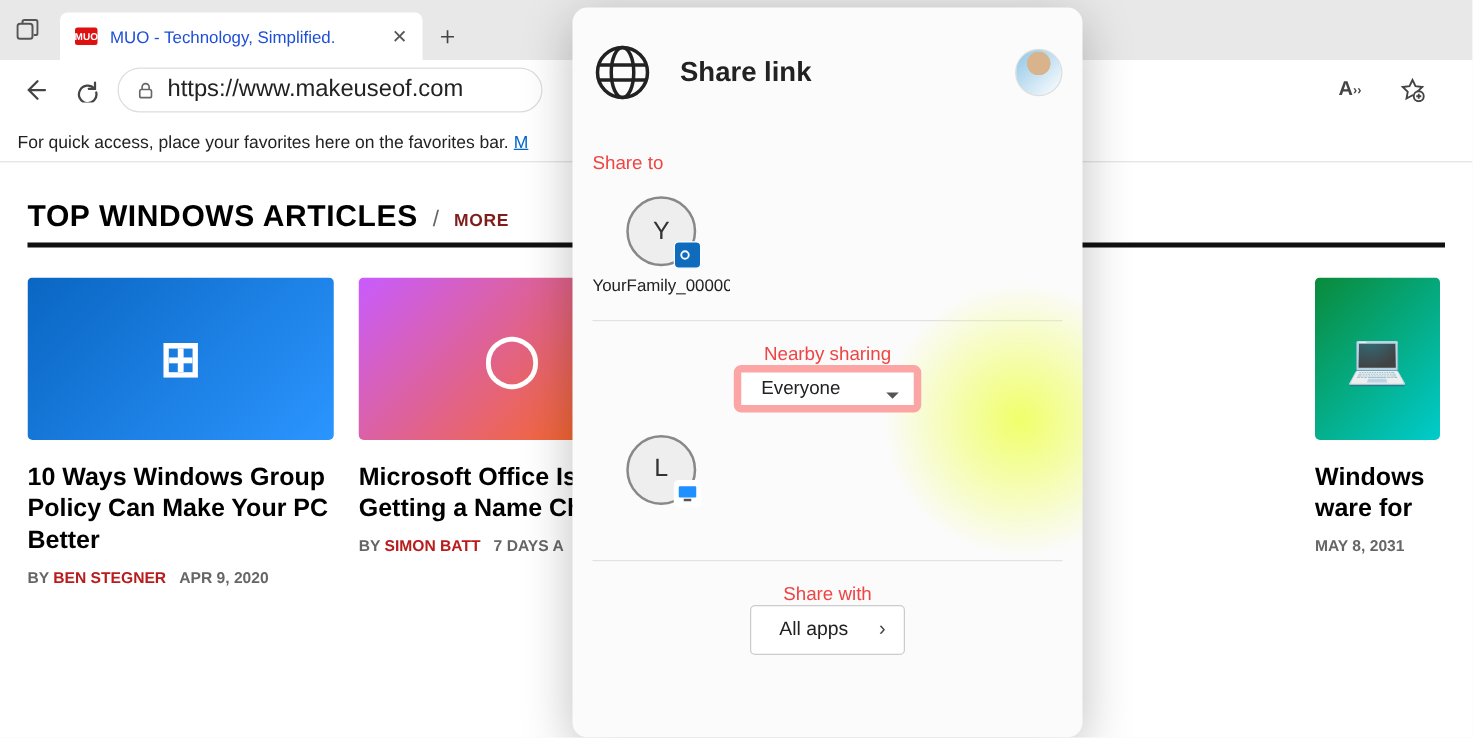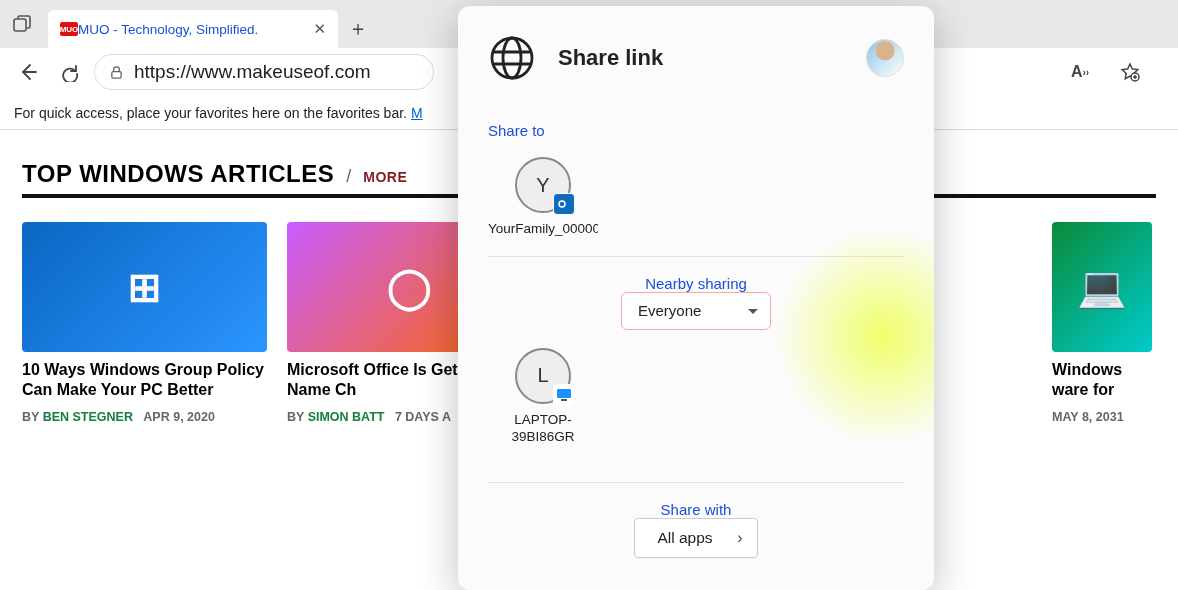--- a/index.html
+++ b/index.html
@@ -22,20 +22,21 @@
     width: 44px; height:48px; display:flex;align-items:center;justify-content:center;
     color:#555;
   }
   .tab {
     background:#fff;
     border-radius:6px 6px 0 0;
     height:38px;
     display:flex;
     align-items:center;
     padding:0 12px;
+    gap:10px;
     min-width:290px;
     margin-left:4px;
   }
   .tab-favicon {
     width:18px;height:14px;background:#d11;border-radius:2px;color:#fff;font-size:8px;font-weight:bold;display:flex;align-items:center;justify-content:center;
   }
   .tab-title { font-size:13.5px;color:#1d4ed8; }
   .tab-close { margin-left:auto;color:#555;font-size:15px;cursor:pointer;}
   .new-tab {
     width:40px;height:40px;display:flex;align-items:center;justify-content:center;color:#444;font-size:20px;
@@ -91,34 +92,34 @@
   .articles {
     display:flex;
     gap:20px;
     overflow:hidden;
   }
   .card { width:245px; flex-shrink:0;}
   .card .thumb { width:245px;height:130px;border-radius:4px;display:flex;align-items:center;justify-content:center;color:#fff;font-size:40px;font-weight:bold;}
   .t1 { background:linear-gradient(135deg,#0a66c2,#2b95ff);}
   .t2 { background:linear-gradient(135deg,#c85cff,#ff6a00);}
   .t3 { background:linear-gradient(135deg,#0a8a3a,#0cc);}
-  .card h3 { font-size:16px;font-weight:800;margin:8px 0 10px;line-height:1.25;}
+  .card h3 { font-size:20px;font-weight:800;margin:18px 0 10px;line-height:1.25;}
   .card .meta { font-size:12.5px;color:#666;font-weight:600;}
-  .card .meta b { color:#15803d; }
+  .card .meta b { color:#b91c1c; }
   
   .share {
     position:absolute;
     top:6px;
     left:458px;
-    width:476px;
+    width:408px;
     height:584px;
     background:#fbfbfb;
     border-radius:12px;
     box-shadow:0 10px 40px rgba(0,0,0,0.25);
-    padding:28px 30px 0;
+    padding:28px 16px 0;
     overflow:hidden;
   }
   .share::before{
     content:"";
     position:absolute;
     right:-60px;top:220px;
     width:220px;height:220px;
     background:radial-gradient(circle,#f0ff6a 0%,rgba(240,255,106,0) 70%);
     pointer-events:none;
   }
@@ -128,21 +129,21 @@
   .globe {
     width:48px;height:48px;
   }
   .share-title { font-size:22px;font-weight:600;color:#222;}
   .share-avatar {
     width:38px;height:38px;border-radius:50%;background:linear-gradient(135deg,#7ab,#fc8);
     margin-left:auto;
     background-image: radial-gradient(circle at 50% 30%, #d9b38c 0%, #d9b38c 30%, transparent 31%), linear-gradient(135deg,#8ec5e6,#fff);
     border:1px solid #ddd;
   }
-  .share-label { font-size:15px;color:#1d4ed8;margin-bottom:18px;}
+  .share-label { font-size:15px;color:#ef4444;margin-bottom:18px;}
   .share-target {
     display:flex;flex-direction:column;align-items:center;width:110px;cursor:pointer;
   }
   .share-circle {
     width:56px;height:56px;border:2px solid #888;border-radius:50%;
     display:flex;align-items:center;justify-content:center;background:#eee;
     font-size:20px;color:#333;position:relative;margin-bottom:8px;
   }
   .mini-badge {
     position:absolute;right:-6px;bottom:-4px;width:22px;height:22px;border-radius:4px;
@@ -150,21 +151,21 @@
     border:1px solid #fff;
   }
   .mini-badge.outlook { background:#0f6cbd;color:#fff;}
   .mini-badge.monitor { background:#fff;}
   .target-label { font-size:13.5px;text-align:center;color:#222;line-height:1.25;max-width:110px;overflow:hidden;}
   .share-section { padding:18px 0;border-top:1px solid #e2e2e2;margin-top:18px;}
   .share-row {
     display:flex;align-items:center;justify-content:space-between;flex-direction:column;
   }
   .dropdown {
-    border:1px solid #fca5a5;border-radius:6px;background:#fff;
+    border:6px solid #fca5a5;border-radius:6px;background:#fff;
     height:38px;padding:0 36px 0 16px;display:flex;align-items:center;
     font-size:15px;color:#222;position:relative;min-width:150px;cursor:pointer;
   }
   .dropdown::after{
     content:"";position:absolute;right:12px;top:16px;border:5px solid transparent;border-top-color:#555;
   }
   .allapps-btn {
     border:1px solid #ccc;border-radius:4px;background:#fff;
     height:40px;padding:0 44px 0 22px;display:flex;align-items:center;
     font-size:15.5px;color:#222;position:relative;cursor:pointer;
@@ -301,21 +302,20 @@
     <div class="share-target">
       <div class="share-circle">
         <span>L</span>
         <div class="mini-badge monitor">
           <svg width="16" height="14" viewBox="0 0 16 14">
               <rect x="1" y="1" width="14" height="9" rx="1" fill="#1e90ff"></rect>
               <rect x="5" y="11" width="6" height="2" fill="#555"></rect>
             </svg>
         </div>
       </div>
-      <div class="target-label">LAPTOP-39BI86GR</div>
     </div>
   </div>
 
   <div class="share-section">
     <div class="share-row">
       <span class="share-label" style="margin:0">Share with</span>
       <div class="allapps-btn">
         <span>All apps</span>
         <span class="chev">›</span>
       </div>

